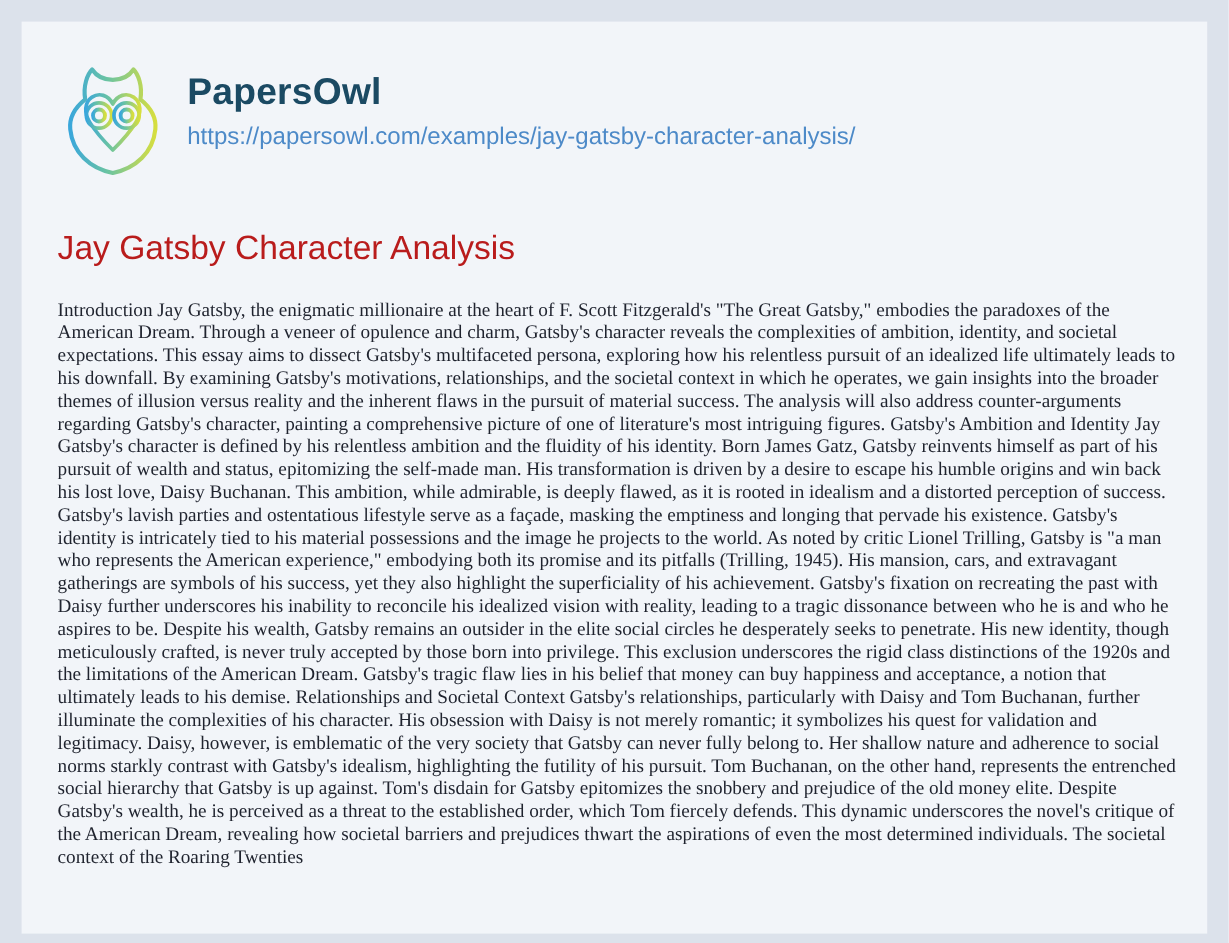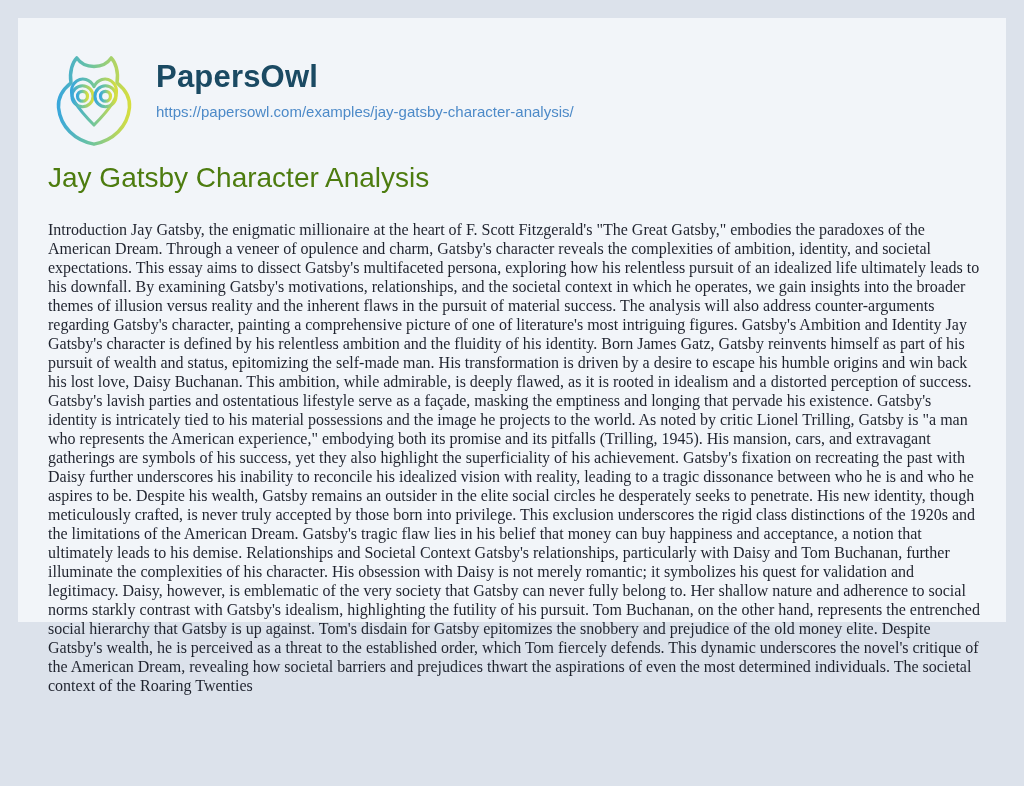--- a/index.html
+++ b/index.html
@@ -9,21 +9,21 @@
     font-family:"Liberation Sans",sans-serif;
   }
   .page{
     position:relative;
     width:1024px;height:786px;
     background:#dce2eb;
   }
   .card{
     position:absolute;
     left:18px;top:18px;
-    width:988px;height:604px;
+    width:988px;height:760px;
     background:#f2f5f9;
   }
   .inner{
     padding:36px 26px 0 30px;
   }
   .header{
     display:flex;
     align-items:flex-start;
     gap:16px;
   }
@@ -36,29 +36,29 @@
   }
   .brand-name{
     font-size:31px;
     font-weight:700;
     color:#1b4a63;
     letter-spacing:.2px;
     cursor:pointer;
   }
   .url{
     margin-top:8px;
-    font-size:15px;
+    font-size:20px;
     color:#4d8ac8;
     cursor:pointer;
   }
   .title{
-    margin-top:12px;
+    margin-top:41px;
     font-size:28px;
     font-weight:400;
-    color:#4d7c0f;
+    color:#b91c1c;
   }
   .bodytext{
     margin-top:26px;
     width:934px;
     font-family:"Liberation Serif","DejaVu Serif",serif;
     font-size:16px;
     line-height:19px;
     color:#1f232e;
     text-align:left;
   }

